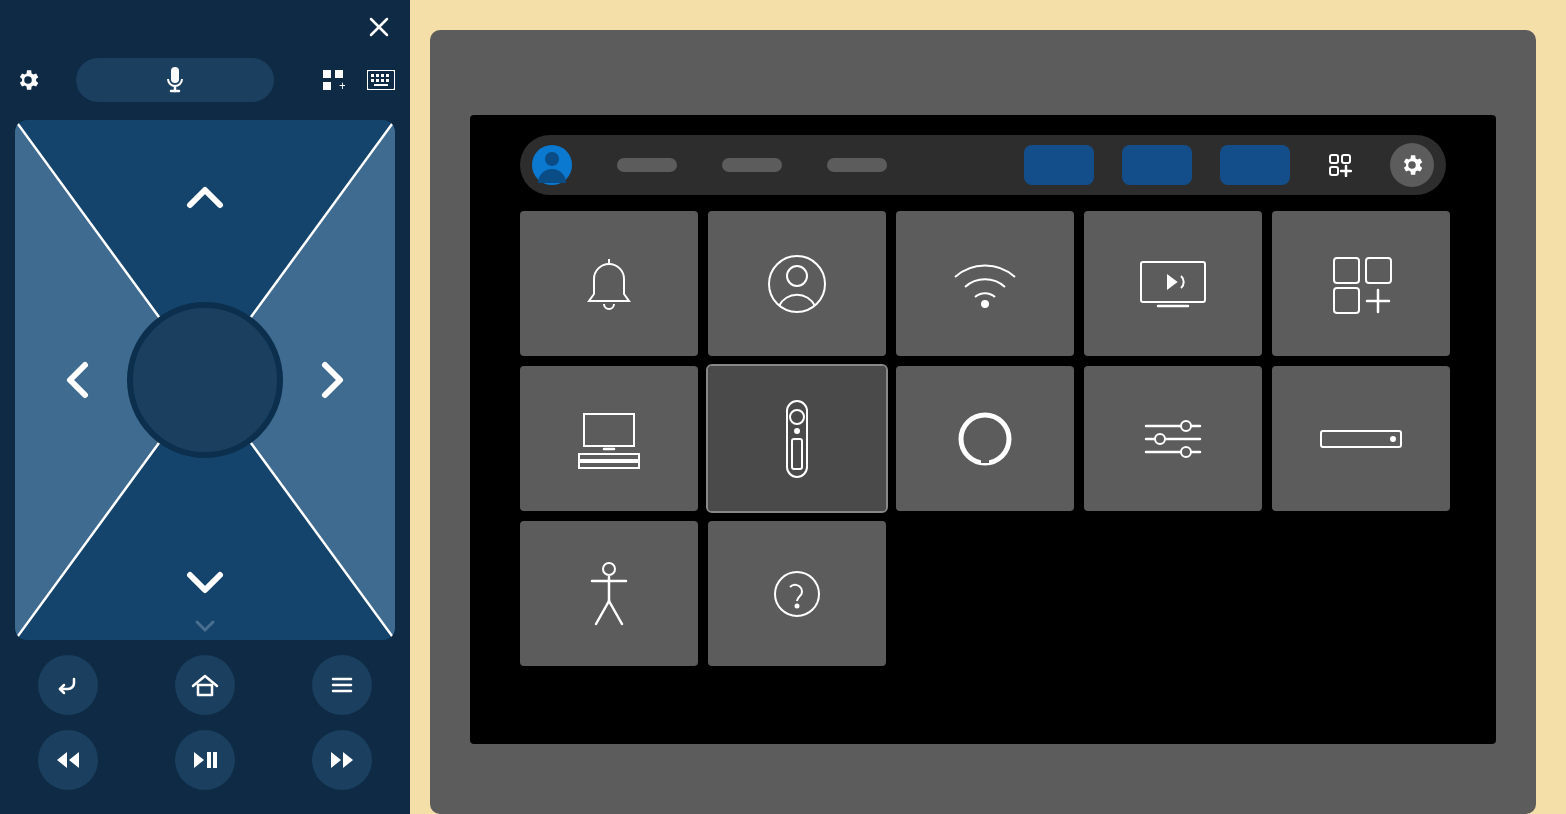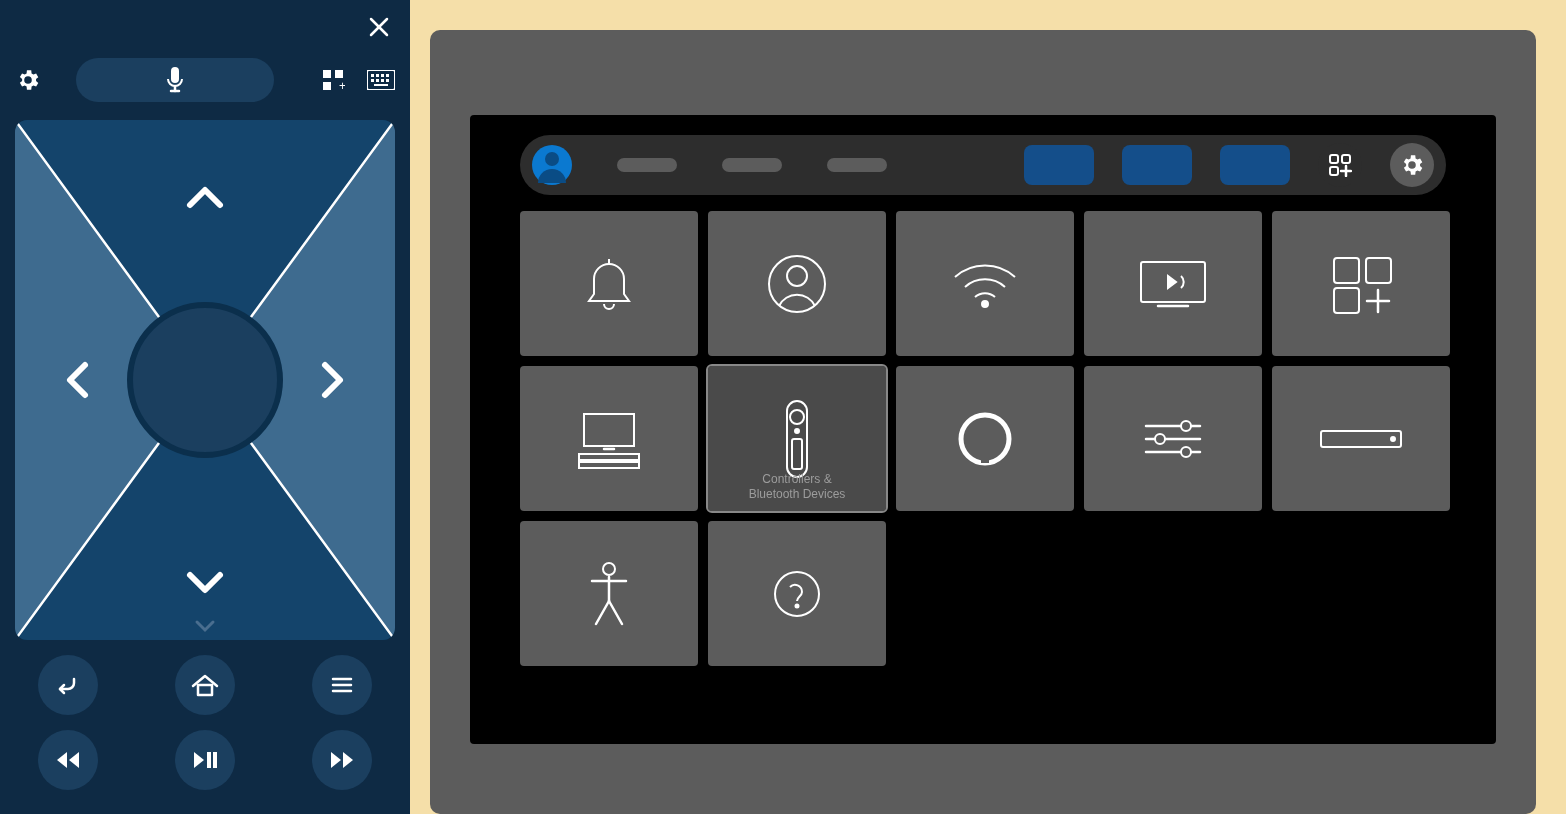--- a/index.html
+++ b/index.html
@@ -243,22 +243,20 @@
             <rect x="10" y="53" width="60" height="6"></rect>
           </svg>
       </div>
       <div class="tile sel">
         <svg width="30" height="80" fill="none" stroke="#fff" stroke-width="2">
             <rect x="5" y="2" width="20" height="76" rx="10"></rect>
             <circle cx="15" cy="18" r="7"></circle>
             <circle cx="15" cy="32" r="2" fill="#fff"></circle>
             <rect x="10" y="40" width="10" height="30" rx="2"></rect>
           </svg>
-        <div class="tile-label" style="white-space:pre-line;">Controllers &amp;
-Bluetooth Devices</div>
       </div>
       <div class="tile">
         <svg width="60" height="60" fill="none" stroke="#fff" stroke-width="5">
             <circle cx="30" cy="30" r="24"></circle>
             <path d="M30 54v-8" stroke-width="8" stroke="#5c5c5c"></path>
           </svg>
       </div>
       <div class="tile">
         <svg width="70" height="50" fill="none" stroke="#fff" stroke-width="2">
             <line x1="8" y1="12" x2="62" y2="12"></line>

